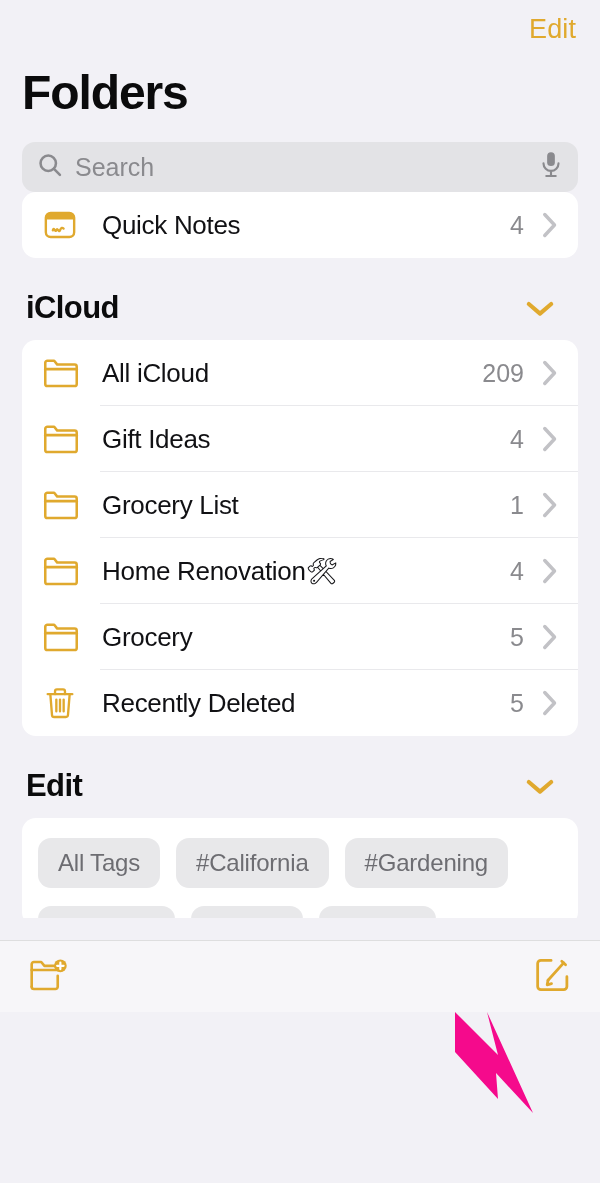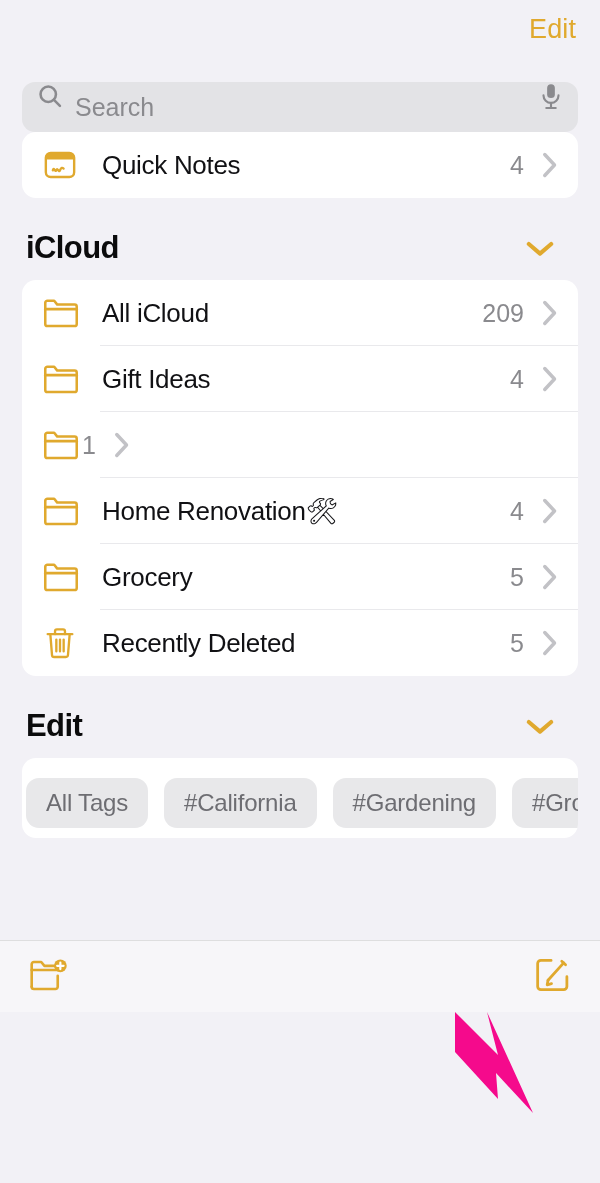--- a/index.html
+++ b/index.html
@@ -39,21 +39,21 @@
     padding:10px 22px 0 22px;
     line-height:1.05;
   }
 
   
   .search-wrap { padding:24px 22px 0 22px; }
   .search-bar {
     height:50px;
     background:#e3e3e6;
     border-radius:13px;
-    display:flex; 
+    display:flex; align-items:center;
     padding:0 14px;
     gap:11px;
   }
   .search-input {
     flex:1;
     border:none; outline:none; background:transparent;
     font-size:25px; color:#8a8a8e;
     font-family:"Liberation Sans", sans-serif;
   }
   .search-input::placeholder { color:#8a8a8e; }
@@ -112,24 +112,23 @@
   .section-title {
     font-size:31px;
     font-weight:bold;
     color:#0b0b0c;
     letter-spacing:-.6px;
   }
   .section-chevron { display:flex; align-items:center; cursor:pointer; }
 
   
   .card-tags {
-    padding:20px 18px 10px 4px;
+    padding:20px 18px 10px 16px;
     display:flex; flex-wrap:wrap; gap:18px 16px;
     max-height:108px;
-    flex-direction:column;
   }
   .tag-chip {
     background:#e8e8ea;
     border-radius:13px;
     padding:11px 20px;
     font-size:24px;
     color:#6d6d72;
     letter-spacing:-.2px;
     white-space:nowrap;
     cursor:pointer;
@@ -167,20 +166,21 @@
 </style>
 </head>
 <body>
 
 <div id="app">
 
   <div class="topbar">
     <button class="edit-btn">Edit</button>
   </div>
 
+  <div class="page-title">Folders</div>
 
   <div class="search-wrap">
     <div class="search-bar">
       <span>
         <svg width="28" height="28" viewBox="0 0 24 24" fill="none" stroke="#8a8a8e" stroke-width="2.2" stroke-linecap="round">
           <circle cx="10.5" cy="10.5" r="6.6"></circle>
             <line x1="15.4" y1="15.4" x2="20.5" y2="20.5"></line>
         </svg>
       </span>
       <input class="search-input" type="text" placeholder="Search" style="">
@@ -256,20 +256,21 @@
         </span>
         <span class="row-sep"></span>
       </div>
       <div class="row">
         <span class="row-icon">
           <svg width="38" height="32" viewBox="0 0 28 24" fill="none" stroke="#e0a92e" stroke-width="1.9" stroke-linecap="round" stroke-linejoin="round">
   <path d="M2.2 20.2V4.4a1.6 1.6 0 0 1 1.6-1.6h5.1l2.3 2.9h13a1.6 1.6 0 0 1 1.6 1.6v12.9a1.6 1.6 0 0 1-1.6 1.6H3.8a1.6 1.6 0 0 1-1.6-1.6Z"></path>
   <path d="M2.2 9.1h23.6"></path>
 </svg>
         </span>
+        <span class="row-label">Grocery List</span>
         <span class="row-count">1</span>
         <span class="row-chevron">
           <svg width="20" height="30" viewBox="0 0 12 20" fill="none" stroke="#c2c2c6" stroke-width="2.3" stroke-linecap="round" stroke-linejoin="round">
             <polyline points="2.5,3 9,10 2.5,17"></polyline>
           </svg>
         </span>
         <span class="row-sep"></span>
       </div>
       <div class="row">
         <span class="row-icon">

